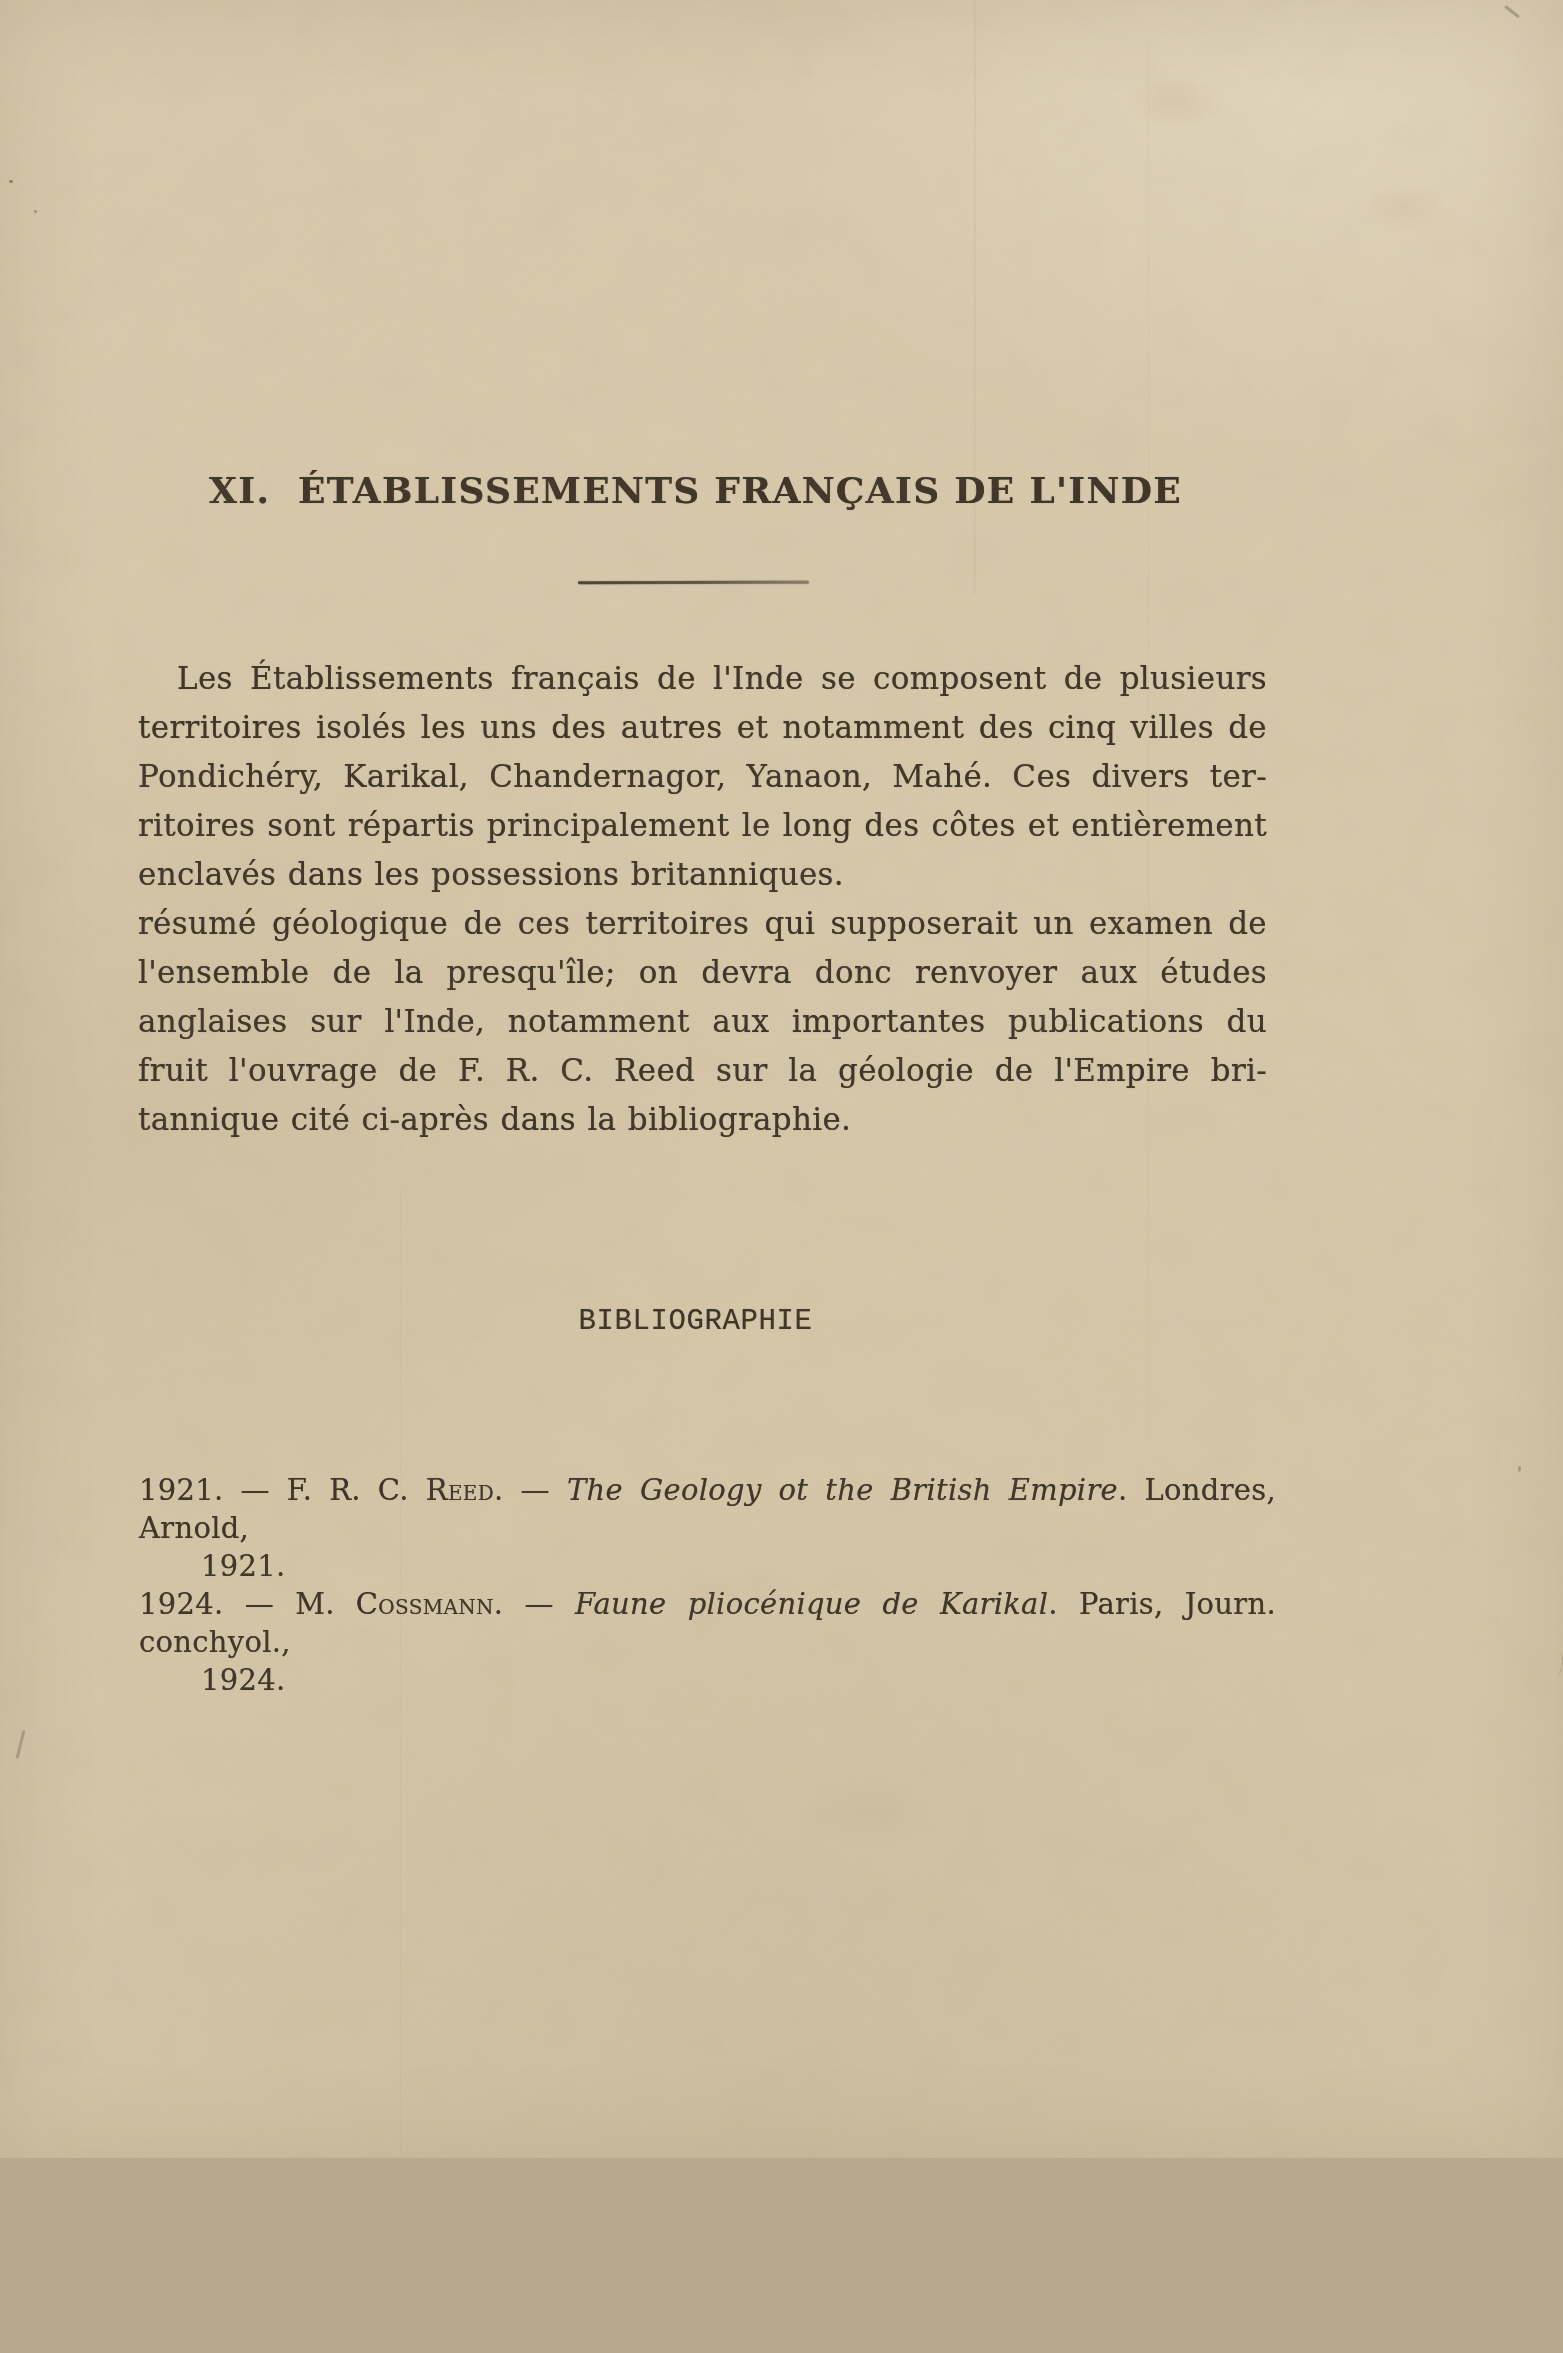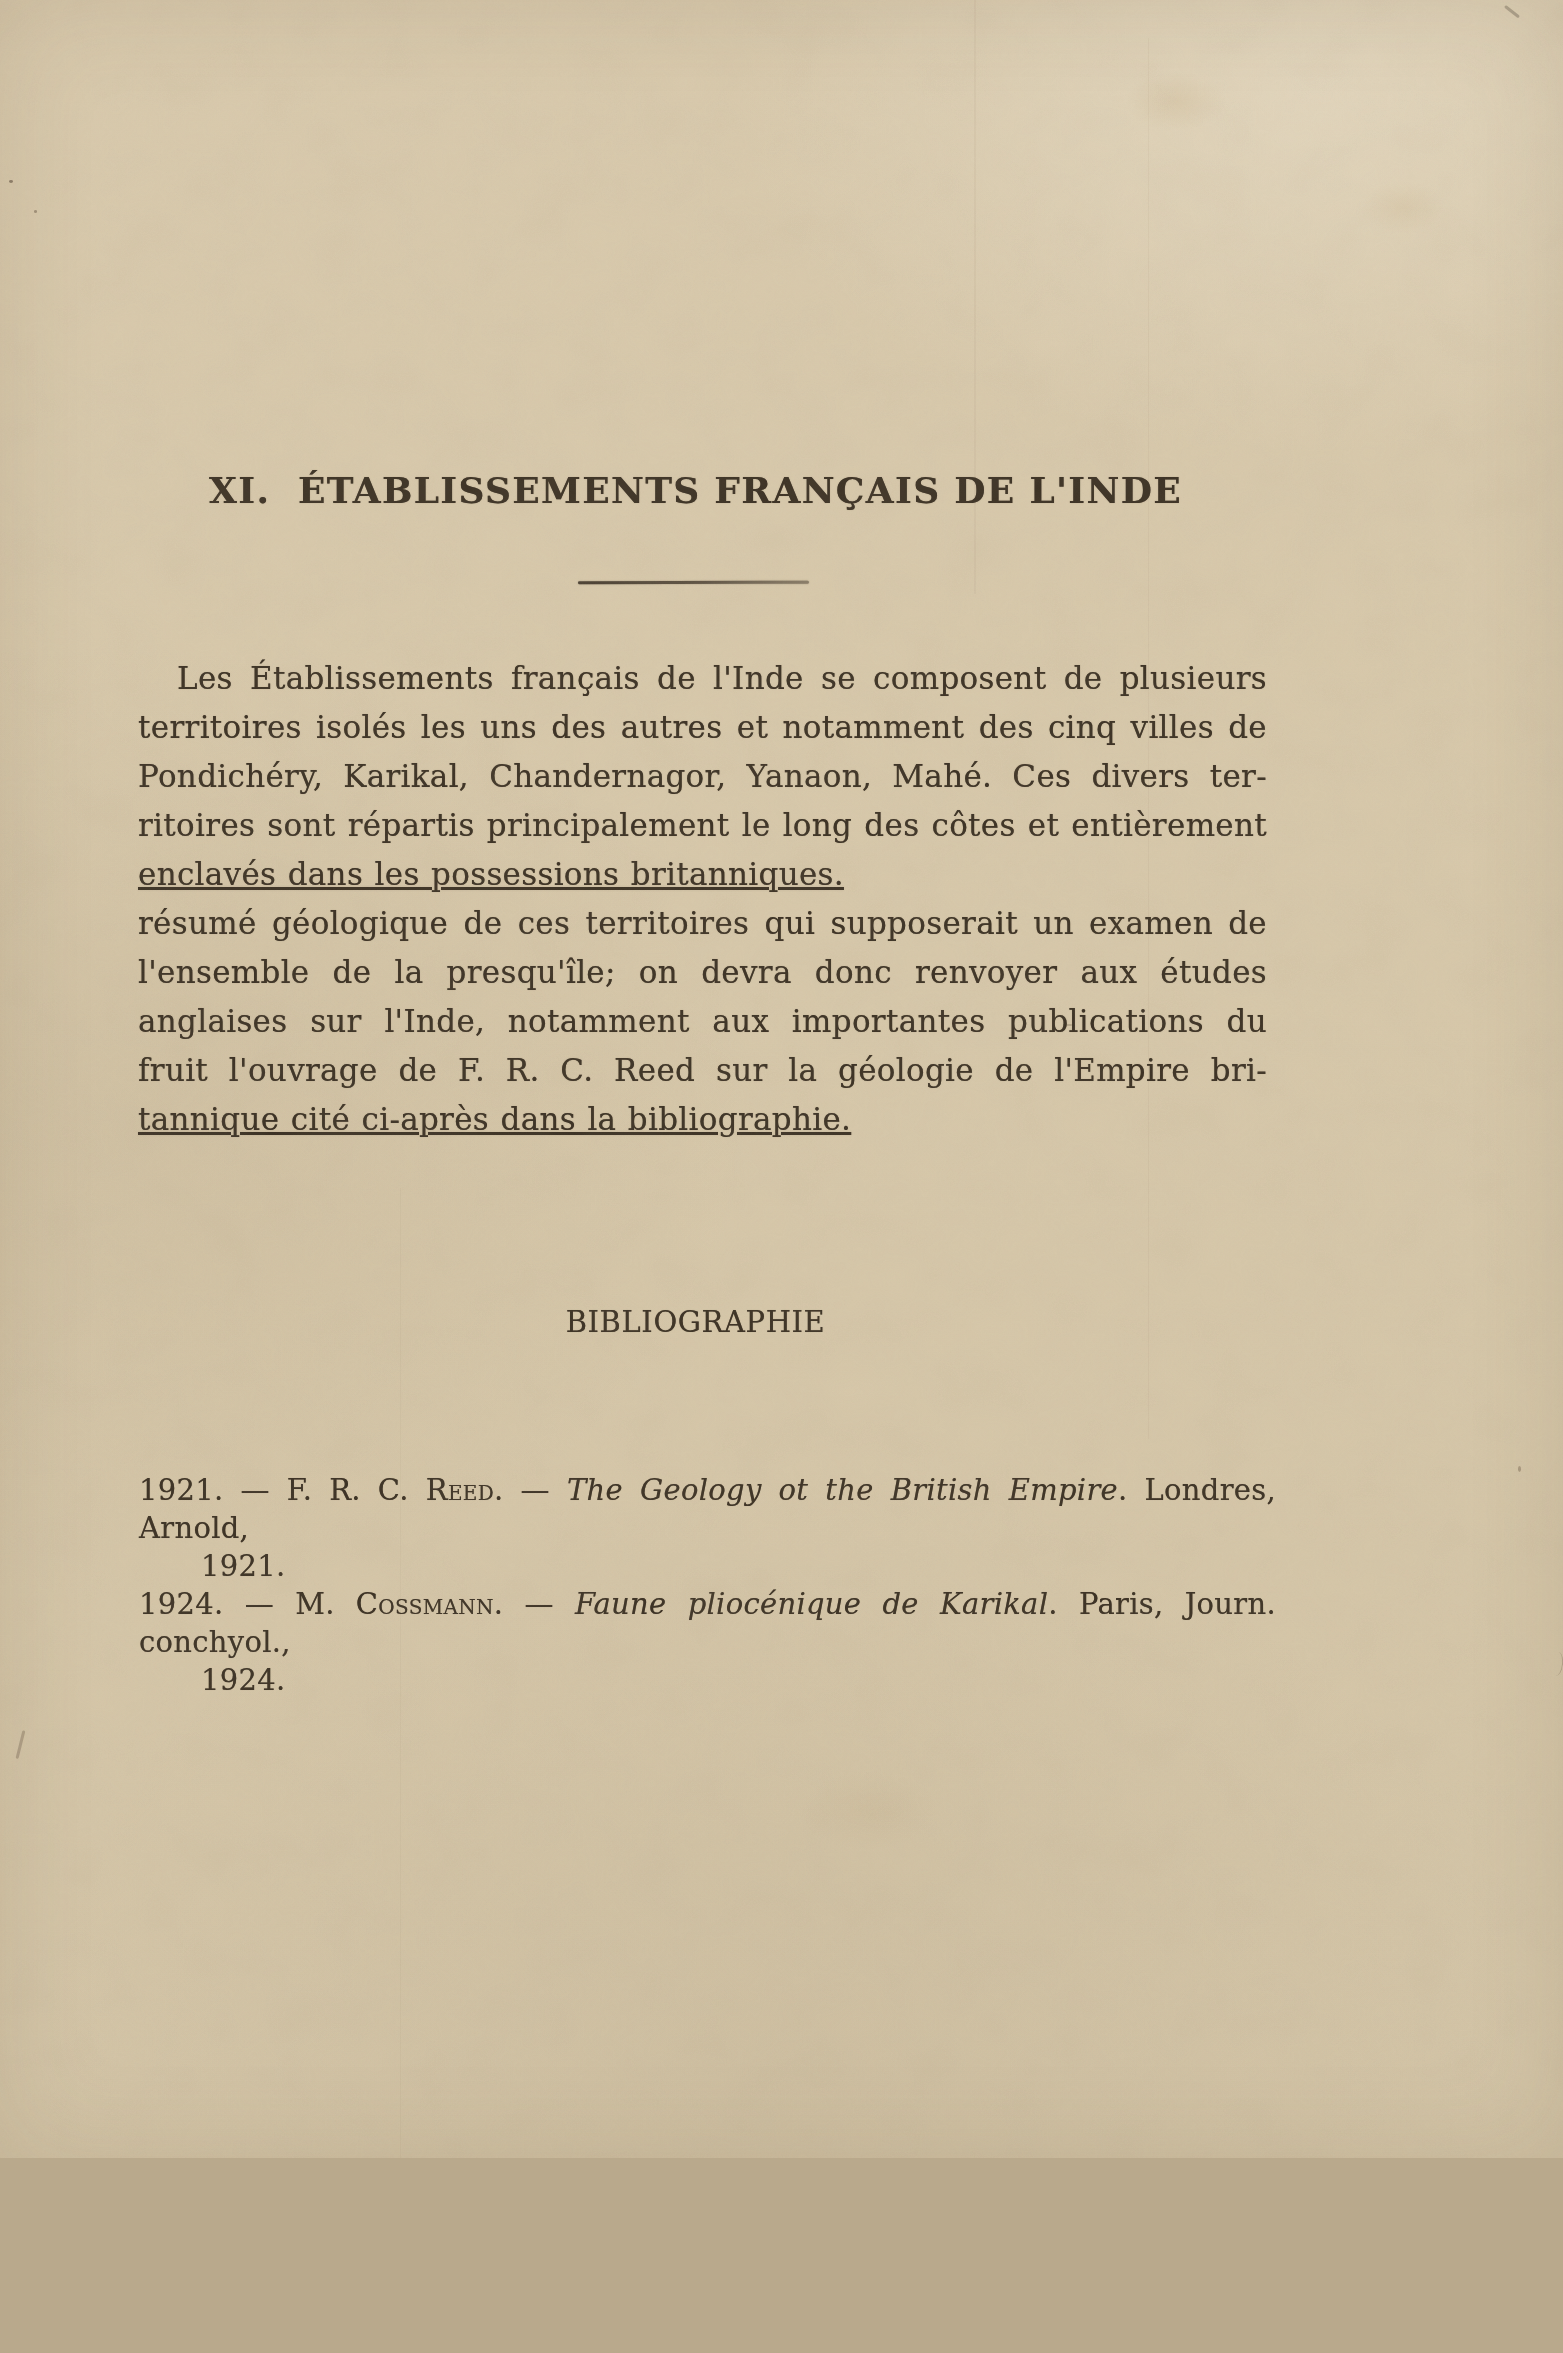--- a/index.html
+++ b/index.html
@@ -35,28 +35,29 @@
   }
   .bodytext{
     position:absolute;top:654px;left:138px;width:1129px;
     font-size:31px;line-height:49px;letter-spacing:0.3px;word-spacing:1.3px;
     color:var(--ink,#32281c);
     text-shadow:0 0 0.6px rgba(40,30,18,.5),0 0 1.9px rgba(40,30,18,.12);
     z-index:4;
   }
   .line{height:49px;text-align:justify;text-align-last:justify;}
   .line.indent{text-indent:39px;}
-  .line.last{text-align-last:left;text-decoration:underline;}
+  .line.last{text-align-last:left;}
 
   h2.biblio-head{
     position:absolute;top:1303px;left:131px;width:1129px;margin:0;
     text-align:center;font-weight:400;font-size:29px;line-height:38px;letter-spacing:0.6px;
     color:var(--ink,#32281c);
     text-shadow:0 0 0.6px rgba(40,30,18,.55),0 0 1.3px rgba(40,30,18,.15);
     z-index:4;
+    font-family:Liberation Mono, monospace;
   }
   .biblio{
     position:absolute;top:1471px;left:139px;width:1137px;
     font-size:29px;line-height:38px;letter-spacing:0.3px;
     color:var(--ink,#32281c);
     text-shadow:0 0 0.6px rgba(40,30,18,.5),0 0 1.3px rgba(40,30,18,.12);
     z-index:4;
   }
   .bib-line1{text-align:justify;text-align-last:justify;}
   .bib-line2{padding-left:62px;}

